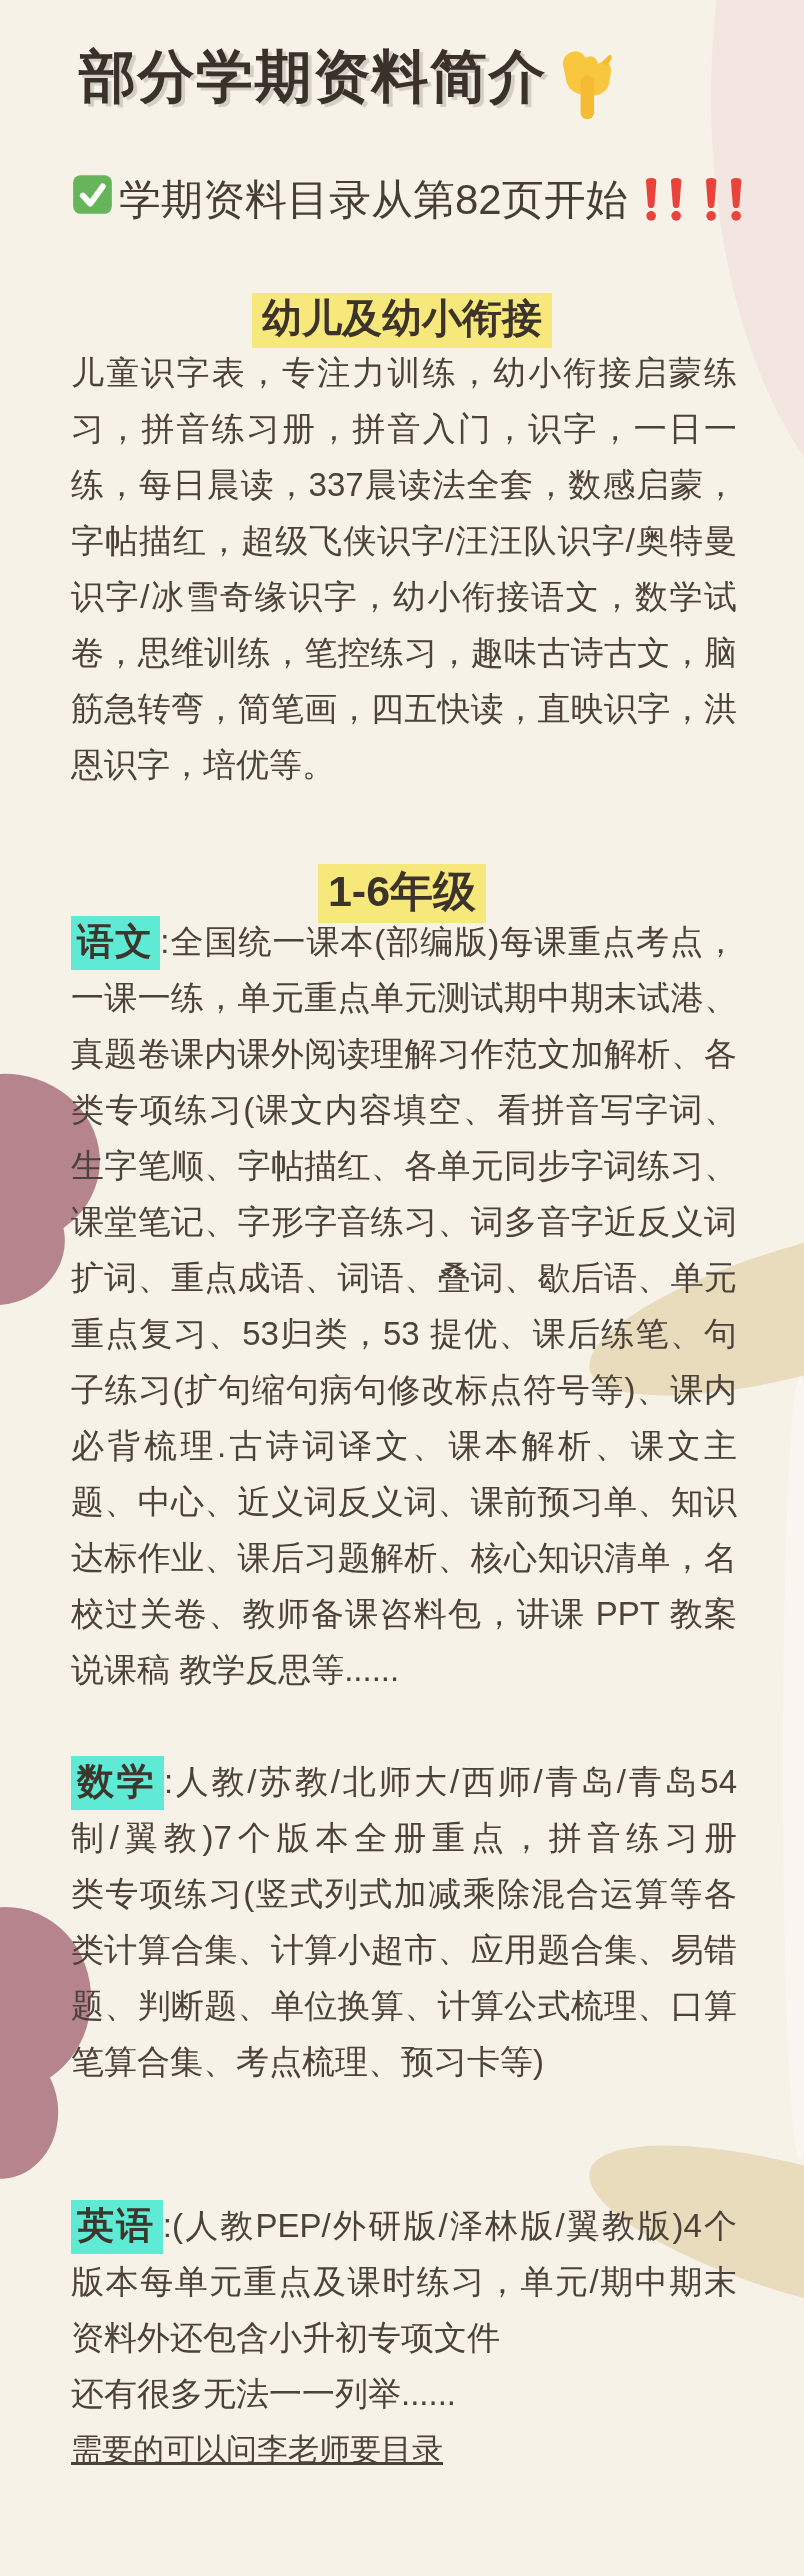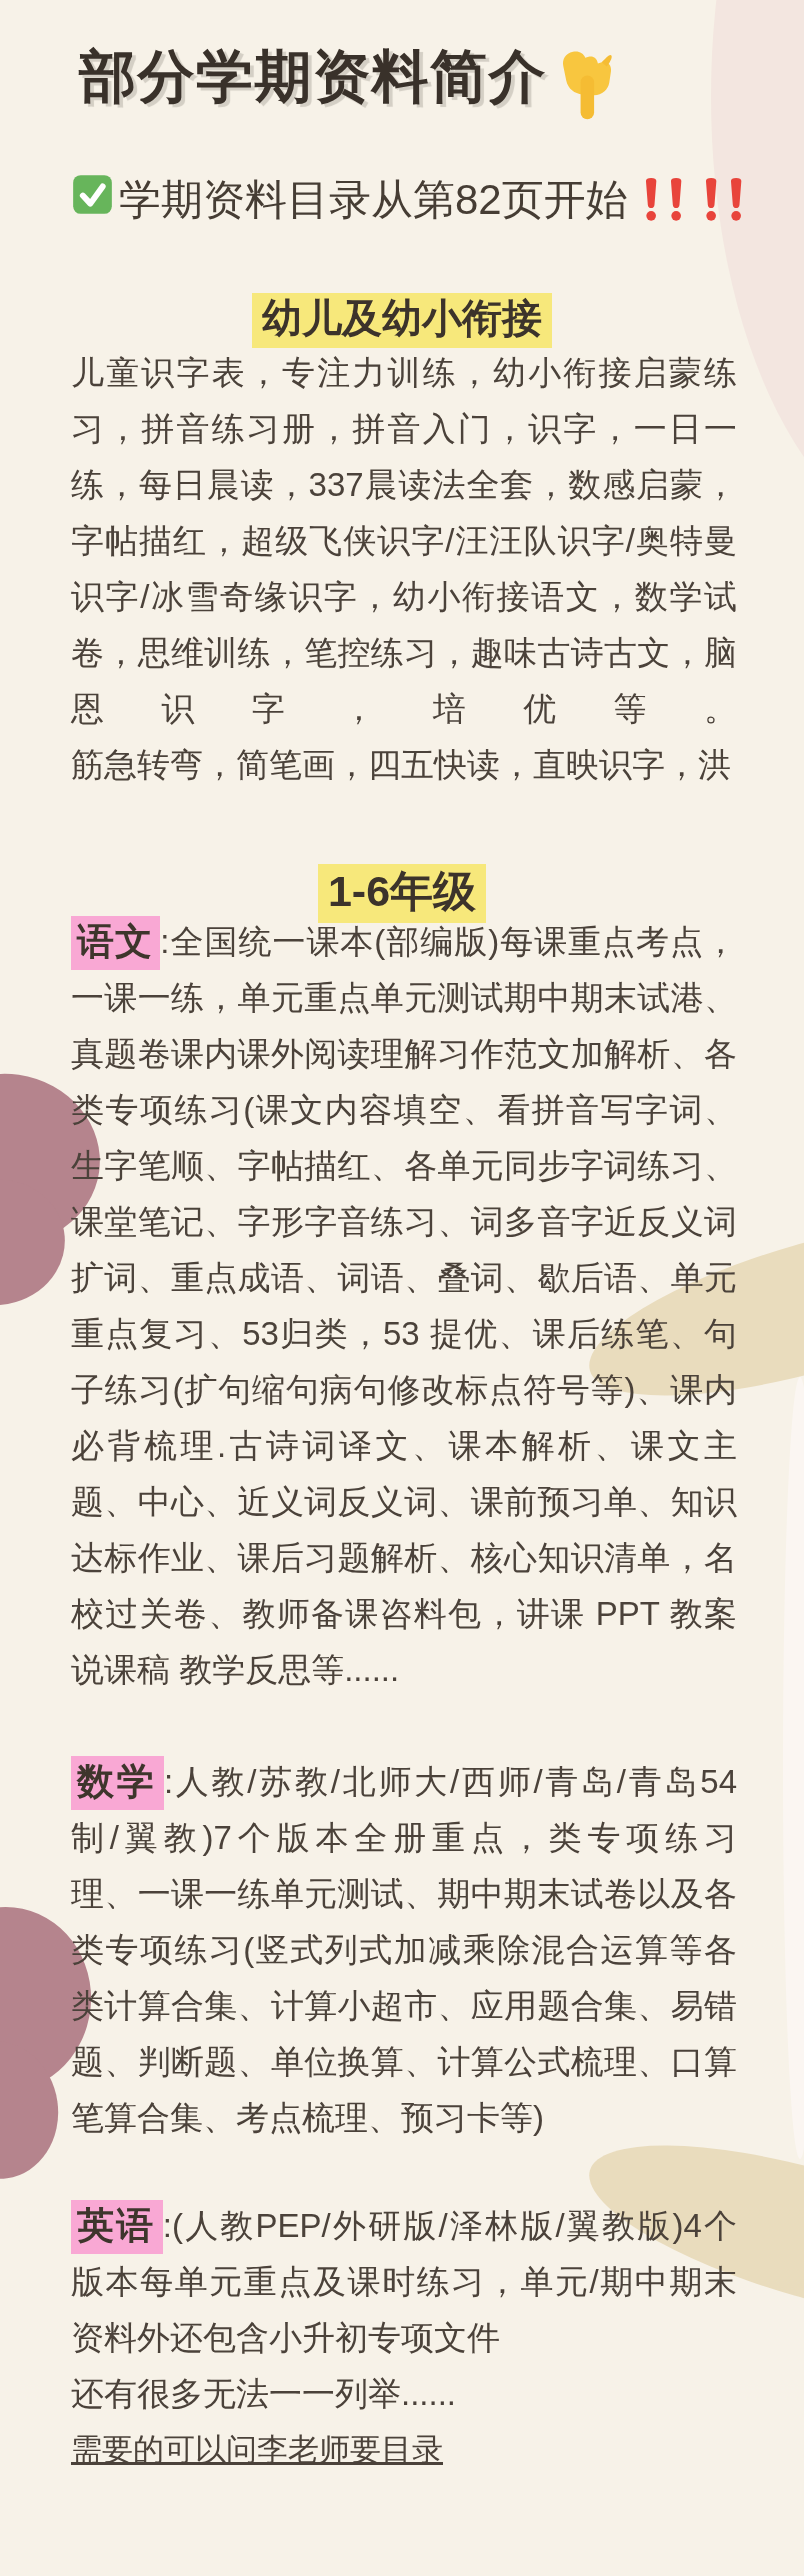--- a/index.html
+++ b/index.html
@@ -46,21 +46,21 @@
   .h-badge.big{font-size:43px;}
   
   .para{
     position:absolute;left:71px;width:666px;z-index:3;
     font-size:33px;line-height:56px;color:#4b423a;
   }
   .jline{text-align:justify;text-align-last:justify;}
   .endleft > .jline:last-child{text-align-last:left;}
   .plain > .jline{text-align:right;text-align-last:left;}
   .hl{
-    background:#f9a8d4;font-weight:700;color:#3e352c;
+    background:#5eead4;font-weight:700;color:#3e352c;
     font-size:37px;line-height:33px;padding:4.5px 7.4px 9px 6px;
   }
   .small-note{font-size:31px;line-height:56px;text-align:left;text-decoration:underline;}
   svg{display:inline-block;}
 </style>
 </head>
 <body>
 
 <div class="page">
 
@@ -112,22 +112,22 @@
   <div class="h-center" style="top:293px">
     <span class="h-badge">幼儿及幼小衔接</span>
   </div>
   <div class="para endleft" style="top:345px">
       <div class="jline">儿童识字表，专注力训练，幼小衔接启蒙练</div>
       <div class="jline">习，拼音练习册，拼音入门，识字，一日一</div>
       <div class="jline">练，每日晨读，337晨读法全套，数感启蒙，</div>
       <div class="jline">字帖描红，超级飞侠识字/汪汪队识字/奥特曼</div>
       <div class="jline">识字/冰雪奇缘识字，幼小衔接语文，数学试</div>
       <div class="jline">卷，思维训练，笔控练习，趣味古诗古文，脑</div>
+      <div class="jline">筋急转弯，简笔画，四五快读，直映识字，洪</div>
       <div class="jline">恩识字，培优等。</div>
-      <div class="jline">筋急转弯，简笔画，四五快读，直映识字，洪</div>
     </div>
 
   <div class="h-center" style="top:864px">
     <span class="h-badge big">1-6年级</span>
   </div>
 
   <div class="para" style="top:914px">
     <div class="jline"><span class="hl">语文</span><span>:全国统一课本(部编版)每课重点考点，</span></div>
     <div class="endleft">
         <div class="jline">一课一练，单元重点单元测试期中期末试港、</div>
@@ -142,22 +142,21 @@
         <div class="jline">题、中心、近义词反义词、课前预习单、知识</div>
         <div class="jline">达标作业、课后习题解析、核心知识清单，名</div>
         <div class="jline">校过关卷、教师备课咨料包，讲课 PPT 教案</div>
         <div class="jline">说课稿 教学反思等......</div>
       </div>
   </div>
 
   <div class="para" style="top:1754px">
     <div class="jline"><span class="hl">数学</span><span>:人教/苏教/北师大/西师/青岛/青岛54</span></div>
     <div class="endleft">
-        <div class="jline">制/翼教)7个版本全册重点，类专项练习</div>
-        <div class="jline">理、一课一练单元测试、期中期末试卷以及各</div>
+        <div class="jline">制/翼教)7个版本全册重点，拼音练习册</div>
         <div class="jline">类专项练习(竖式列式加减乘除混合运算等各</div>
         <div class="jline">类计算合集、计算小超市、应用题合集、易错</div>
         <div class="jline">题、判断题、单位换算、计算公式梳理、口算</div>
         <div class="jline">笔算合集、考点梳理、预习卡等)</div>
       </div>
   </div>
 
   <div class="para" style="top:2198px">
     <div class="jline"><span class="hl">英语</span><span>:(人教PEP/外研版/泽林版/翼教版)4个</span></div>
     <div>

